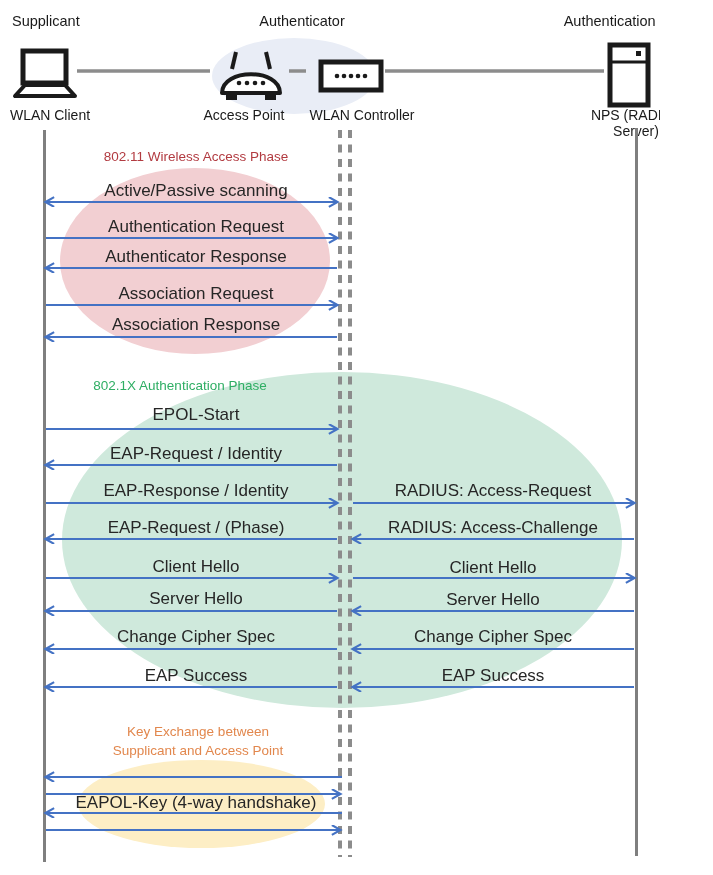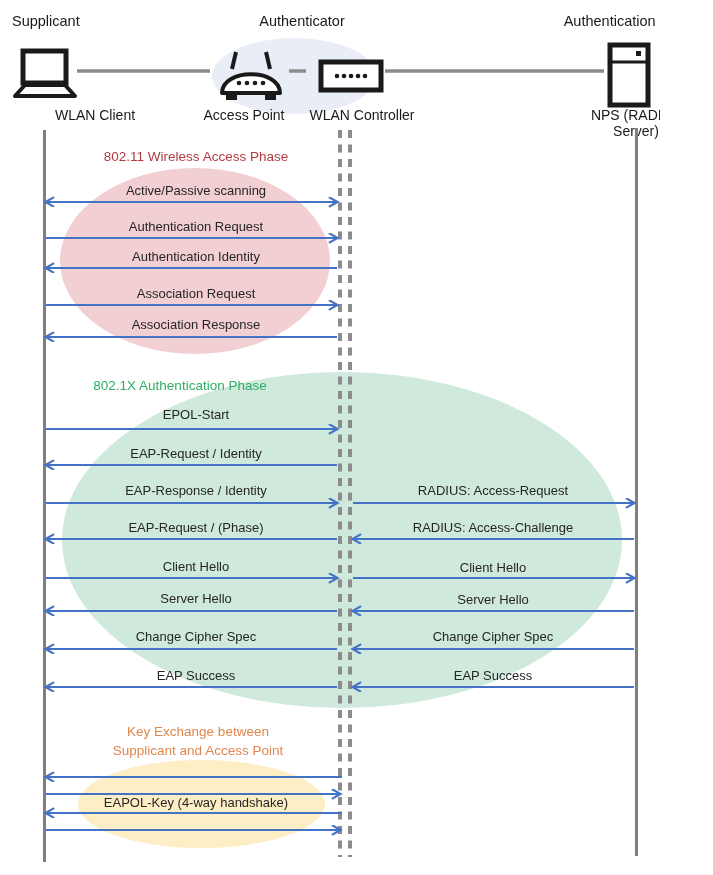--- a/index.html
+++ b/index.html
@@ -5,21 +5,21 @@
   html,body{margin:0;padding:0;background:#fff;}
   .canvas{
     position:relative;width:660px;height:875px;background:#fff;
     font-family:"Liberation Sans",sans-serif;color:#262626;overflow:hidden;
   }
   .role{position:absolute;top:13px;font-size:14.5px;color:#1a1a1a;}
   .devlbl{position:absolute;top:107px;font-size:14px;color:#1a1a1a;text-align:center;}
   .ellipse{position:absolute;border-radius:50%;z-index:1;}
   .overlay{position:absolute;left:0;top:0;z-index:2;}
   .lbl{
-    position:absolute;font-size:13px;text-align:center;height:16px;line-height:16px;
+    position:absolute;font-size:17px;text-align:center;height:16px;line-height:16px;
     color:#262626;z-index:3;white-space:nowrap;
   }
   .phase-title{
     position:absolute;font-size:13.5px;text-align:center;z-index:3;line-height:19px;white-space:nowrap;
   }
   .p1{color:#b23b41;}
   .p2{color:#2fae64;}
   .p3{color:#e2874d;}
   .icon{position:absolute;z-index:3;}
 </style>
@@ -63,21 +63,21 @@
     <circle cx="40" cy="18" r="2.3" fill="#1a1a1a"></circle>
     <circle cx="47" cy="18" r="2.3" fill="#1a1a1a"></circle>
   </svg>
 
   <svg class="icon" style="left:606px;top:42px;" width="46" height="66" viewBox="0 0 46 66">
     <rect x="4" y="3" width="38" height="60" fill="#fff" stroke="#1a1a1a" stroke-width="5"></rect>
     <line x1="4" y1="20" x2="42" y2="20" stroke="#1a1a1a" stroke-width="3"></line>
     <rect x="30" y="9" width="5" height="5" fill="#1a1a1a"></rect>
   </svg>
 
-  <div class="devlbl" style="left:0px;width:100px;margin-left:45px;">WLAN Client</div>
+  <div class="devlbl" style="left:0px;width:100px;">WLAN Client</div>
   <div class="devlbl" style="left:184px;width:120px;">Access Point</div>
   <div class="devlbl" style="left:297px;width:130px;">WLAN Controller</div>
   <div class="devlbl" style="left:566px;width:140px;">NPS (RADIUS Server)</div>
 
   <svg class="overlay" width="713" height="875" viewBox="0 0 713 875">
     <defs>
       <marker id="ah" viewBox="0 0 12 12" refX="9" refY="5" markerWidth="13" markerHeight="13" orient="auto-start-reverse" markerUnits="userSpaceOnUse">
         <path d="M1.5,0.5 L9.5,5 L1.5,9.5" fill="none" stroke="#4472c4" stroke-width="2"></path>
       </marker>
     </defs>
@@ -128,21 +128,21 @@
 
   <div class="phase-title p1" style="left:60px;top:147px;width:272px;">802.11 Wireless Access Phase</div>
   <div class="phase-title p2" style="left:44px;top:376px;width:272px;">802.1X Authentication Phase</div>
   <div class="phase-title p3" style="left:62px;top:722px;width:272px;">
     <div>Key Exchange between</div>
     <div>Supplicant and Access Point</div>
   </div>
 
   <div class="lbl" style="left:60px;top:183px;width:272px;">Active/Passive scanning</div>
   <div class="lbl" style="left:60px;top:219px;width:272px;">Authentication Request</div>
-  <div class="lbl" style="left:60px;top:249px;width:272px;">Authentication Identity</div>
+  <div class="lbl" style="left:60px;top:249px;width:272px;">Authenticator Response</div>
   <div class="lbl" style="left:60px;top:317px;width:272px;">Association Response</div>
   <div class="lbl" style="left:60px;top:286px;width:272px;">Association Request</div>
   <div class="lbl" style="left:60px;top:407px;width:272px;">EPOL-Start</div>
   <div class="lbl" style="left:60px;top:446px;width:272px;">EAP-Request / Identity</div>
   <div class="lbl" style="left:60px;top:483px;width:272px;">EAP-Response / Identity</div>
   <div class="lbl" style="left:60px;top:520px;width:272px;">EAP-Request / (Phase)</div>
   <div class="lbl" style="left:60px;top:559px;width:272px;">Client Hello</div>
   <div class="lbl" style="left:60px;top:591px;width:272px;">Server Hello</div>
   <div class="lbl" style="left:60px;top:629px;width:272px;">Change Cipher Spec</div>
   <div class="lbl" style="left:60px;top:668px;width:272px;">EAP Success</div>

